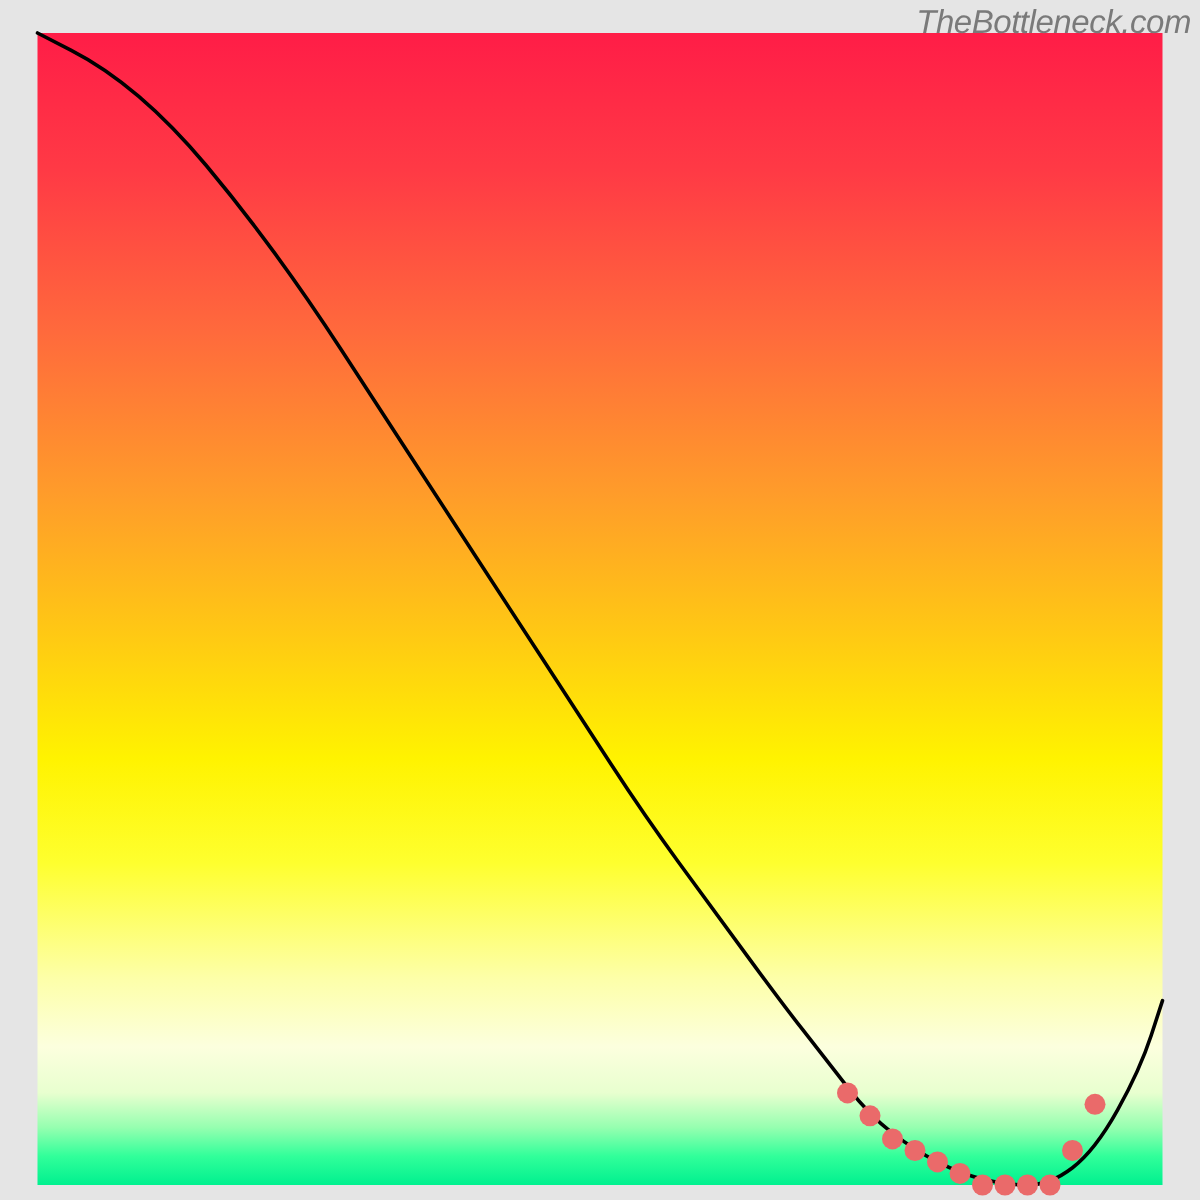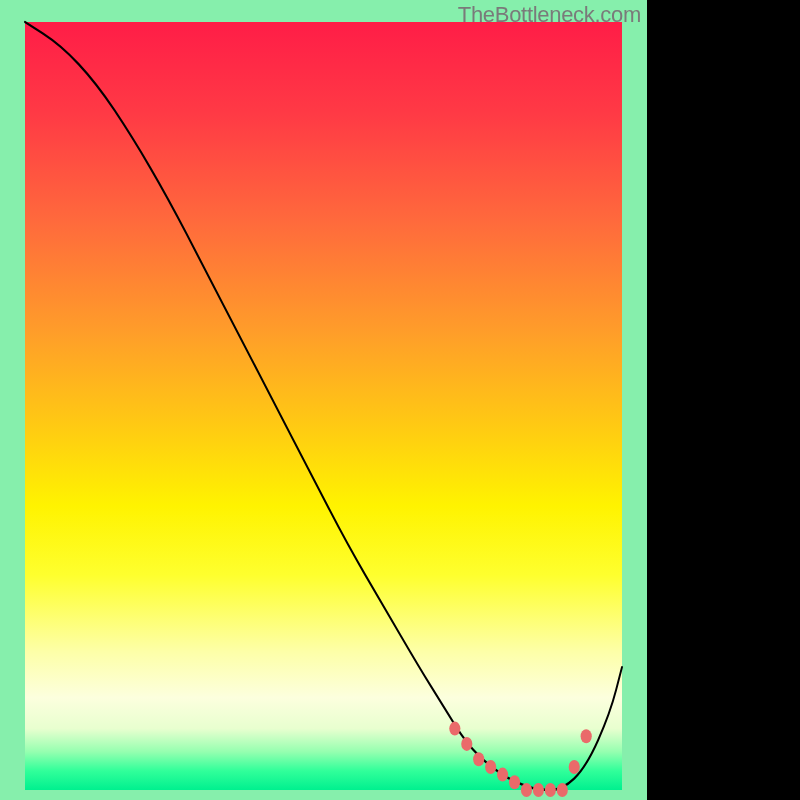--- a/index.html
+++ b/index.html
@@ -6,23 +6,24 @@
     margin: 0;
     padding: 0;
     width: 800px;
     height: 800px;
     background: #000;
     overflow: hidden;
     font-family: Arial, Helvetica, sans-serif;
   }
   .outer {
     position: relative;
-    width: 647px;
+    width: 800px;
     height: 800px;
-    background: #86efac;
+    background: #e5e5e5;
+    font-style: italic;
   }
   .watermark {
     position: absolute;
     top: 2px;
     right: 6px;
     color: #7a7a7a;
     font-size: 22px;
     font-weight: 400;
     letter-spacing: -0.3px;
     z-index: 5;

